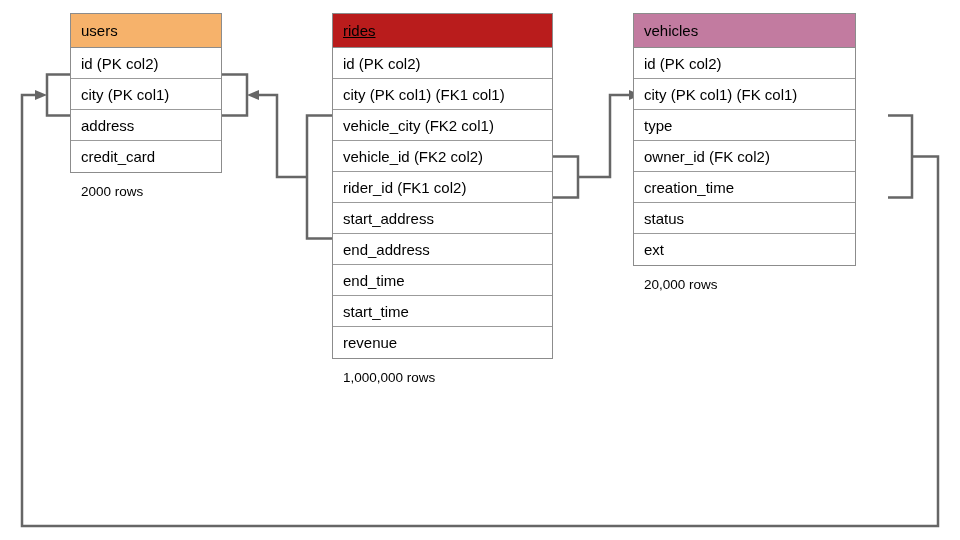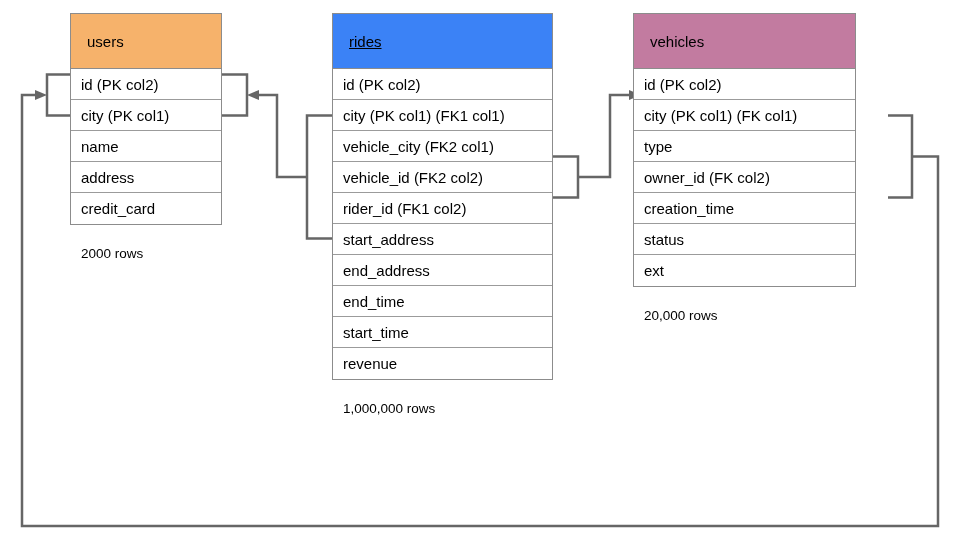--- a/index.html
+++ b/index.html
@@ -32,26 +32,26 @@
     fill: var(--line-color, #666666);
     stroke: none;
   }
   .db-table {
     position: absolute;
     background: #ffffff;
     border: 1.5px solid var(--border-color, #8c8c8c);
     box-sizing: border-box;
   }
   .tbl-header {
-    height: 55px;
+    height: 34px;
     box-sizing: border-box;
     border-bottom: 1px solid var(--border-color, #8c8c8c);
     display: flex;
     align-items: center;
-    padding-left: 16px;
+    padding-left: 10px;
     font-size: 15px;
     color: #000000;
     white-space: nowrap;
   }
   .tbl-row {
     height: 31px;
     box-sizing: border-box;
     border-bottom: 1px solid var(--divider-color, #9b9b9b);
     display: flex;
     align-items: center;
@@ -62,21 +62,21 @@
     background: #ffffff;
     overflow: hidden;
   }
   .tbl-rows .tbl-row:last-child {
     border-bottom: none;
   }
   .rows-label {
     position: absolute;
     top: 100%;
     left: 10px;
-    margin-top: 22px;
+    margin-top: 12px;
     font-size: 13.5px;
     color: #000000;
     white-space: nowrap;
     text-align: center;
   }
   
   .t-users    { left: 70px;  top: 13px; width: 152px; }
   .t-rides    { left: 332px; top: 13px; width: 221px; }
   .t-vehicles { left: 633px; top: 13px; width: 223px; }
 </style>
@@ -107,29 +107,28 @@
       <path d="M70,74.5 H47 V115.5 H70"></path>
       <polygon points="47,95 35,90 35,100"></polygon>
     </g>
   </svg>
 
   <section class="db-table t-users">
     <header class="tbl-header" style="background-color: rgb(246, 178, 107);">users</header>
     <div class="tbl-rows">
         <div class="tbl-row">id (PK col2)</div>
         <div class="tbl-row">city (PK col1)</div>
-        <div class="tbl-row">name</div>
         <div class="tbl-row">address</div>
         <div class="tbl-row">credit_card</div>
       </div>
     <div class="rows-label">2000 rows</div>
   </section>
 
   <section class="db-table t-rides">
-    <header class="tbl-header" style="background-color: #3b82f6; text-decoration: underline;">rides</header>
+    <header class="tbl-header" style="background-color: #b91c1c; text-decoration: underline;">rides</header>
     <div class="tbl-rows">
         <div class="tbl-row">id (PK col2)</div>
         <div class="tbl-row">city (PK col1) (FK1 col1)</div>
         <div class="tbl-row">vehicle_city (FK2 col1)</div>
         <div class="tbl-row">vehicle_id (FK2 col2)</div>
         <div class="tbl-row">rider_id (FK1 col2)</div>
         <div class="tbl-row">start_address</div>
         <div class="tbl-row">end_address</div>
         <div class="tbl-row">end_time</div>
         <div class="tbl-row">start_time</div>

